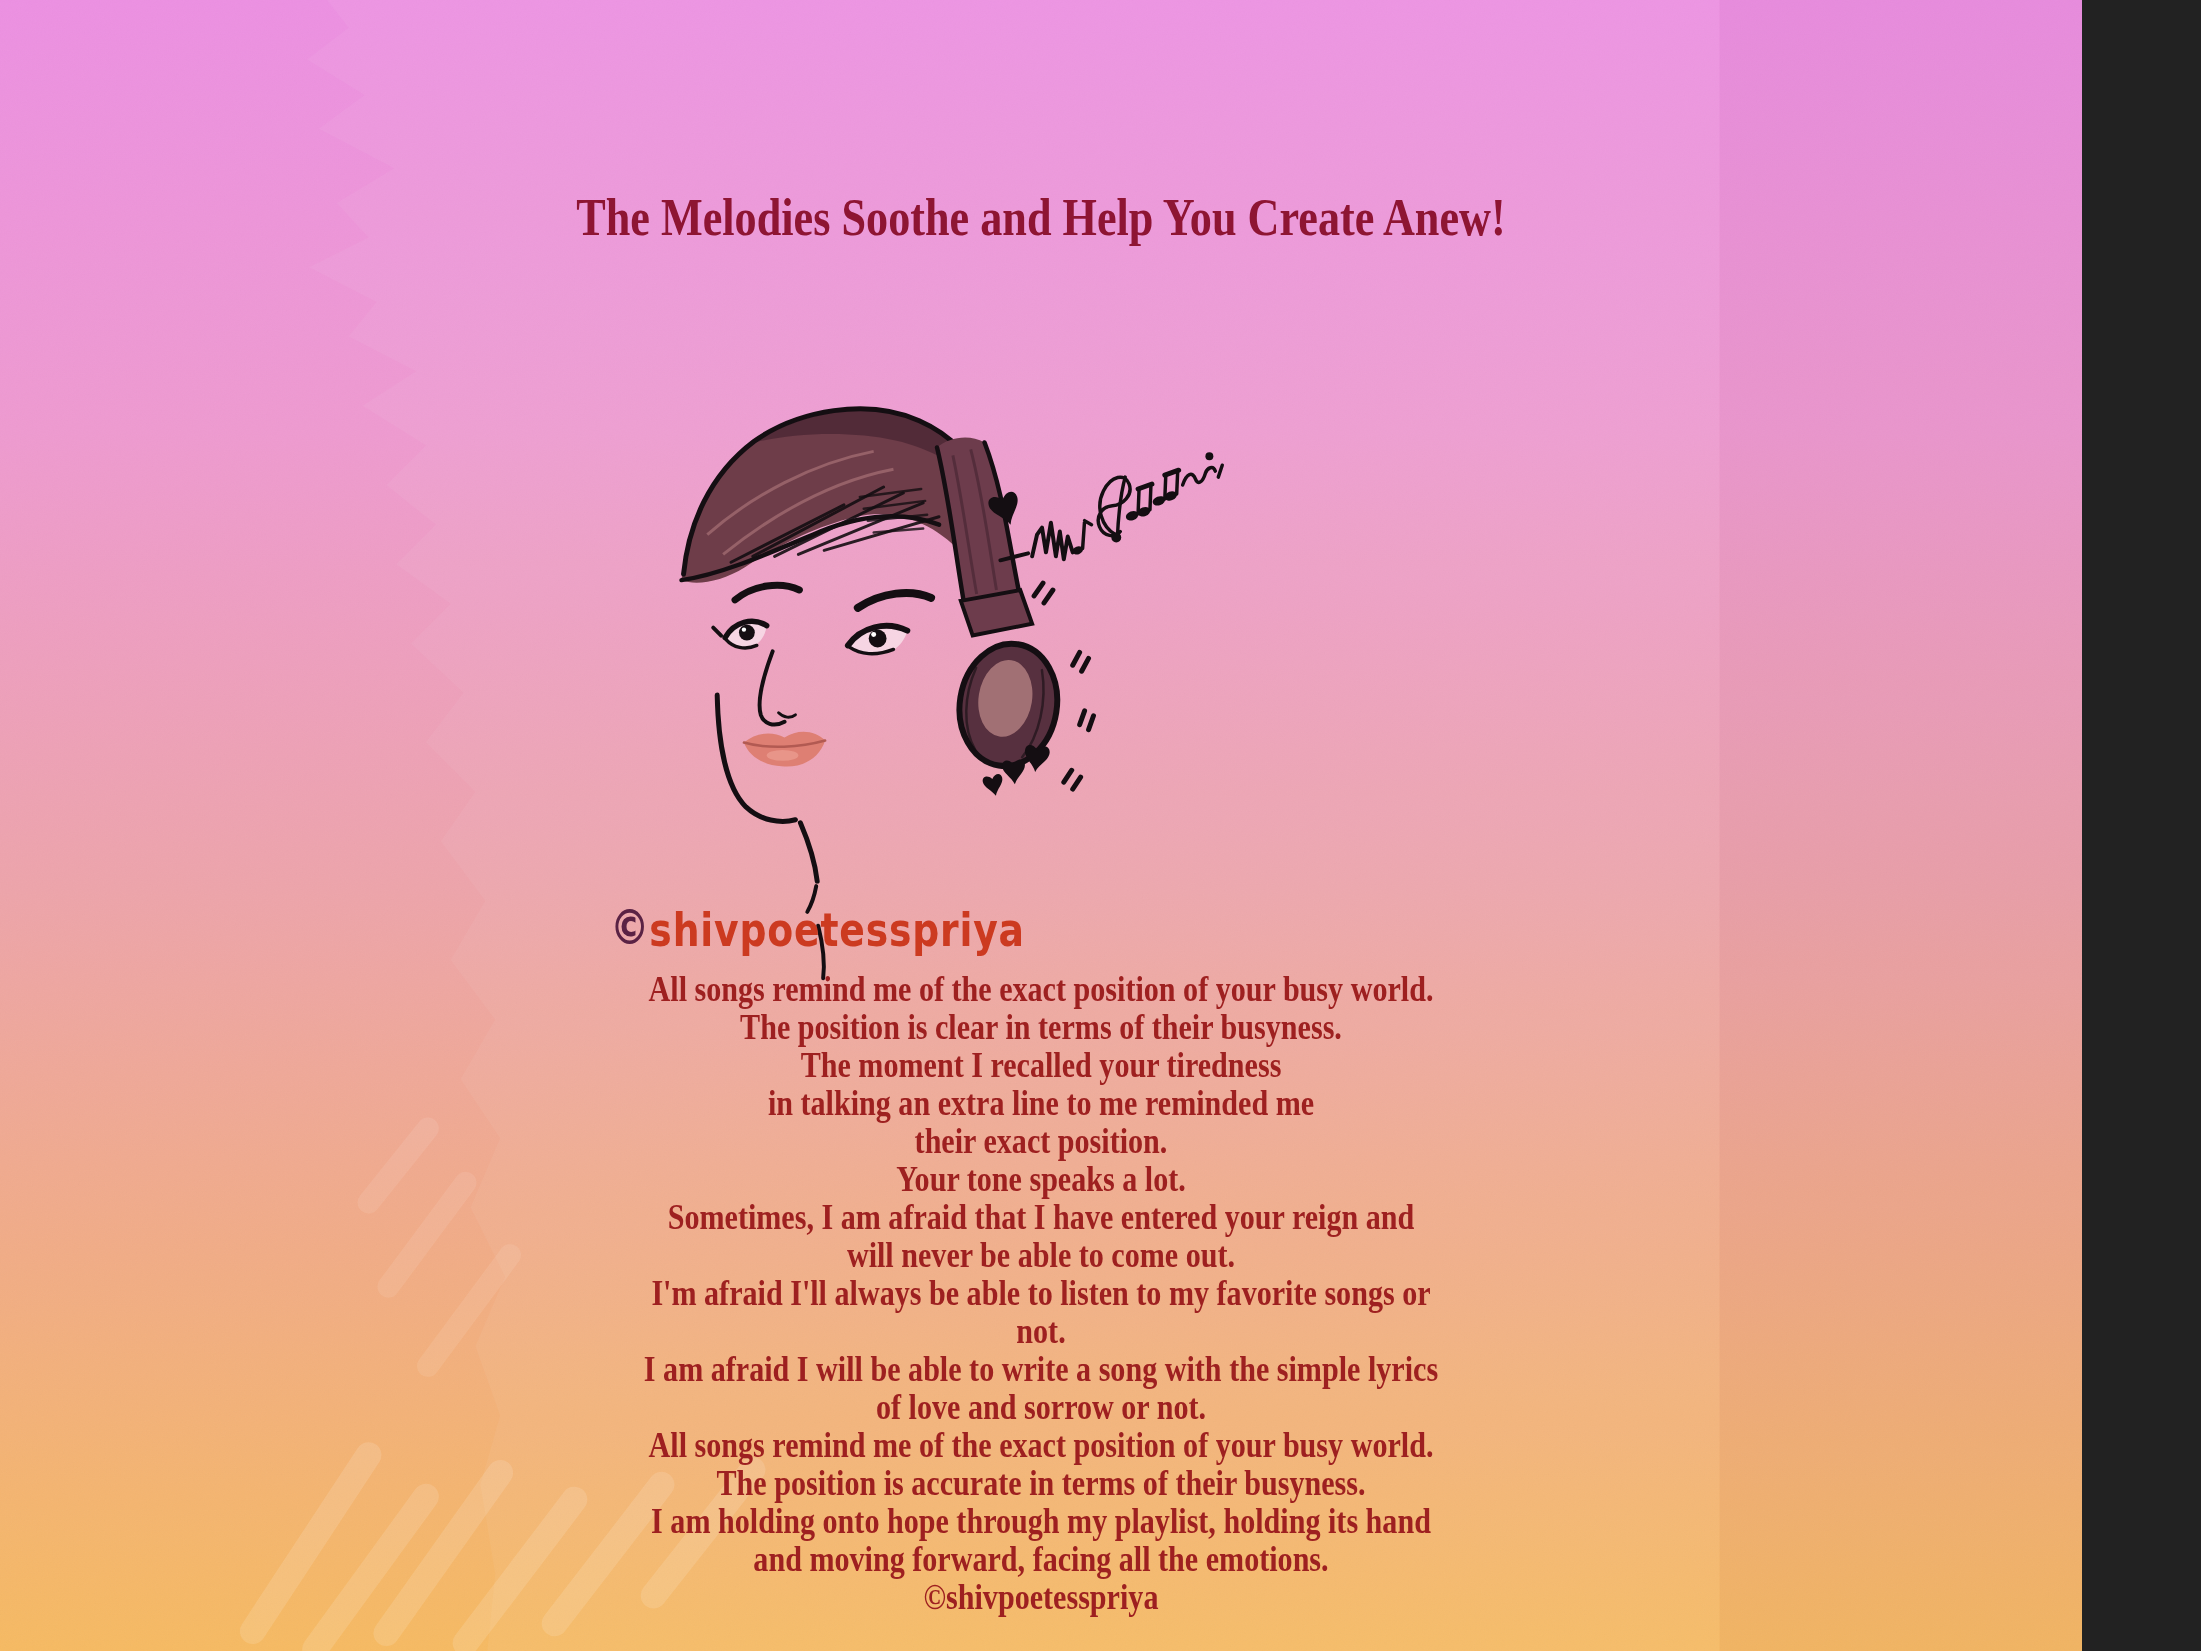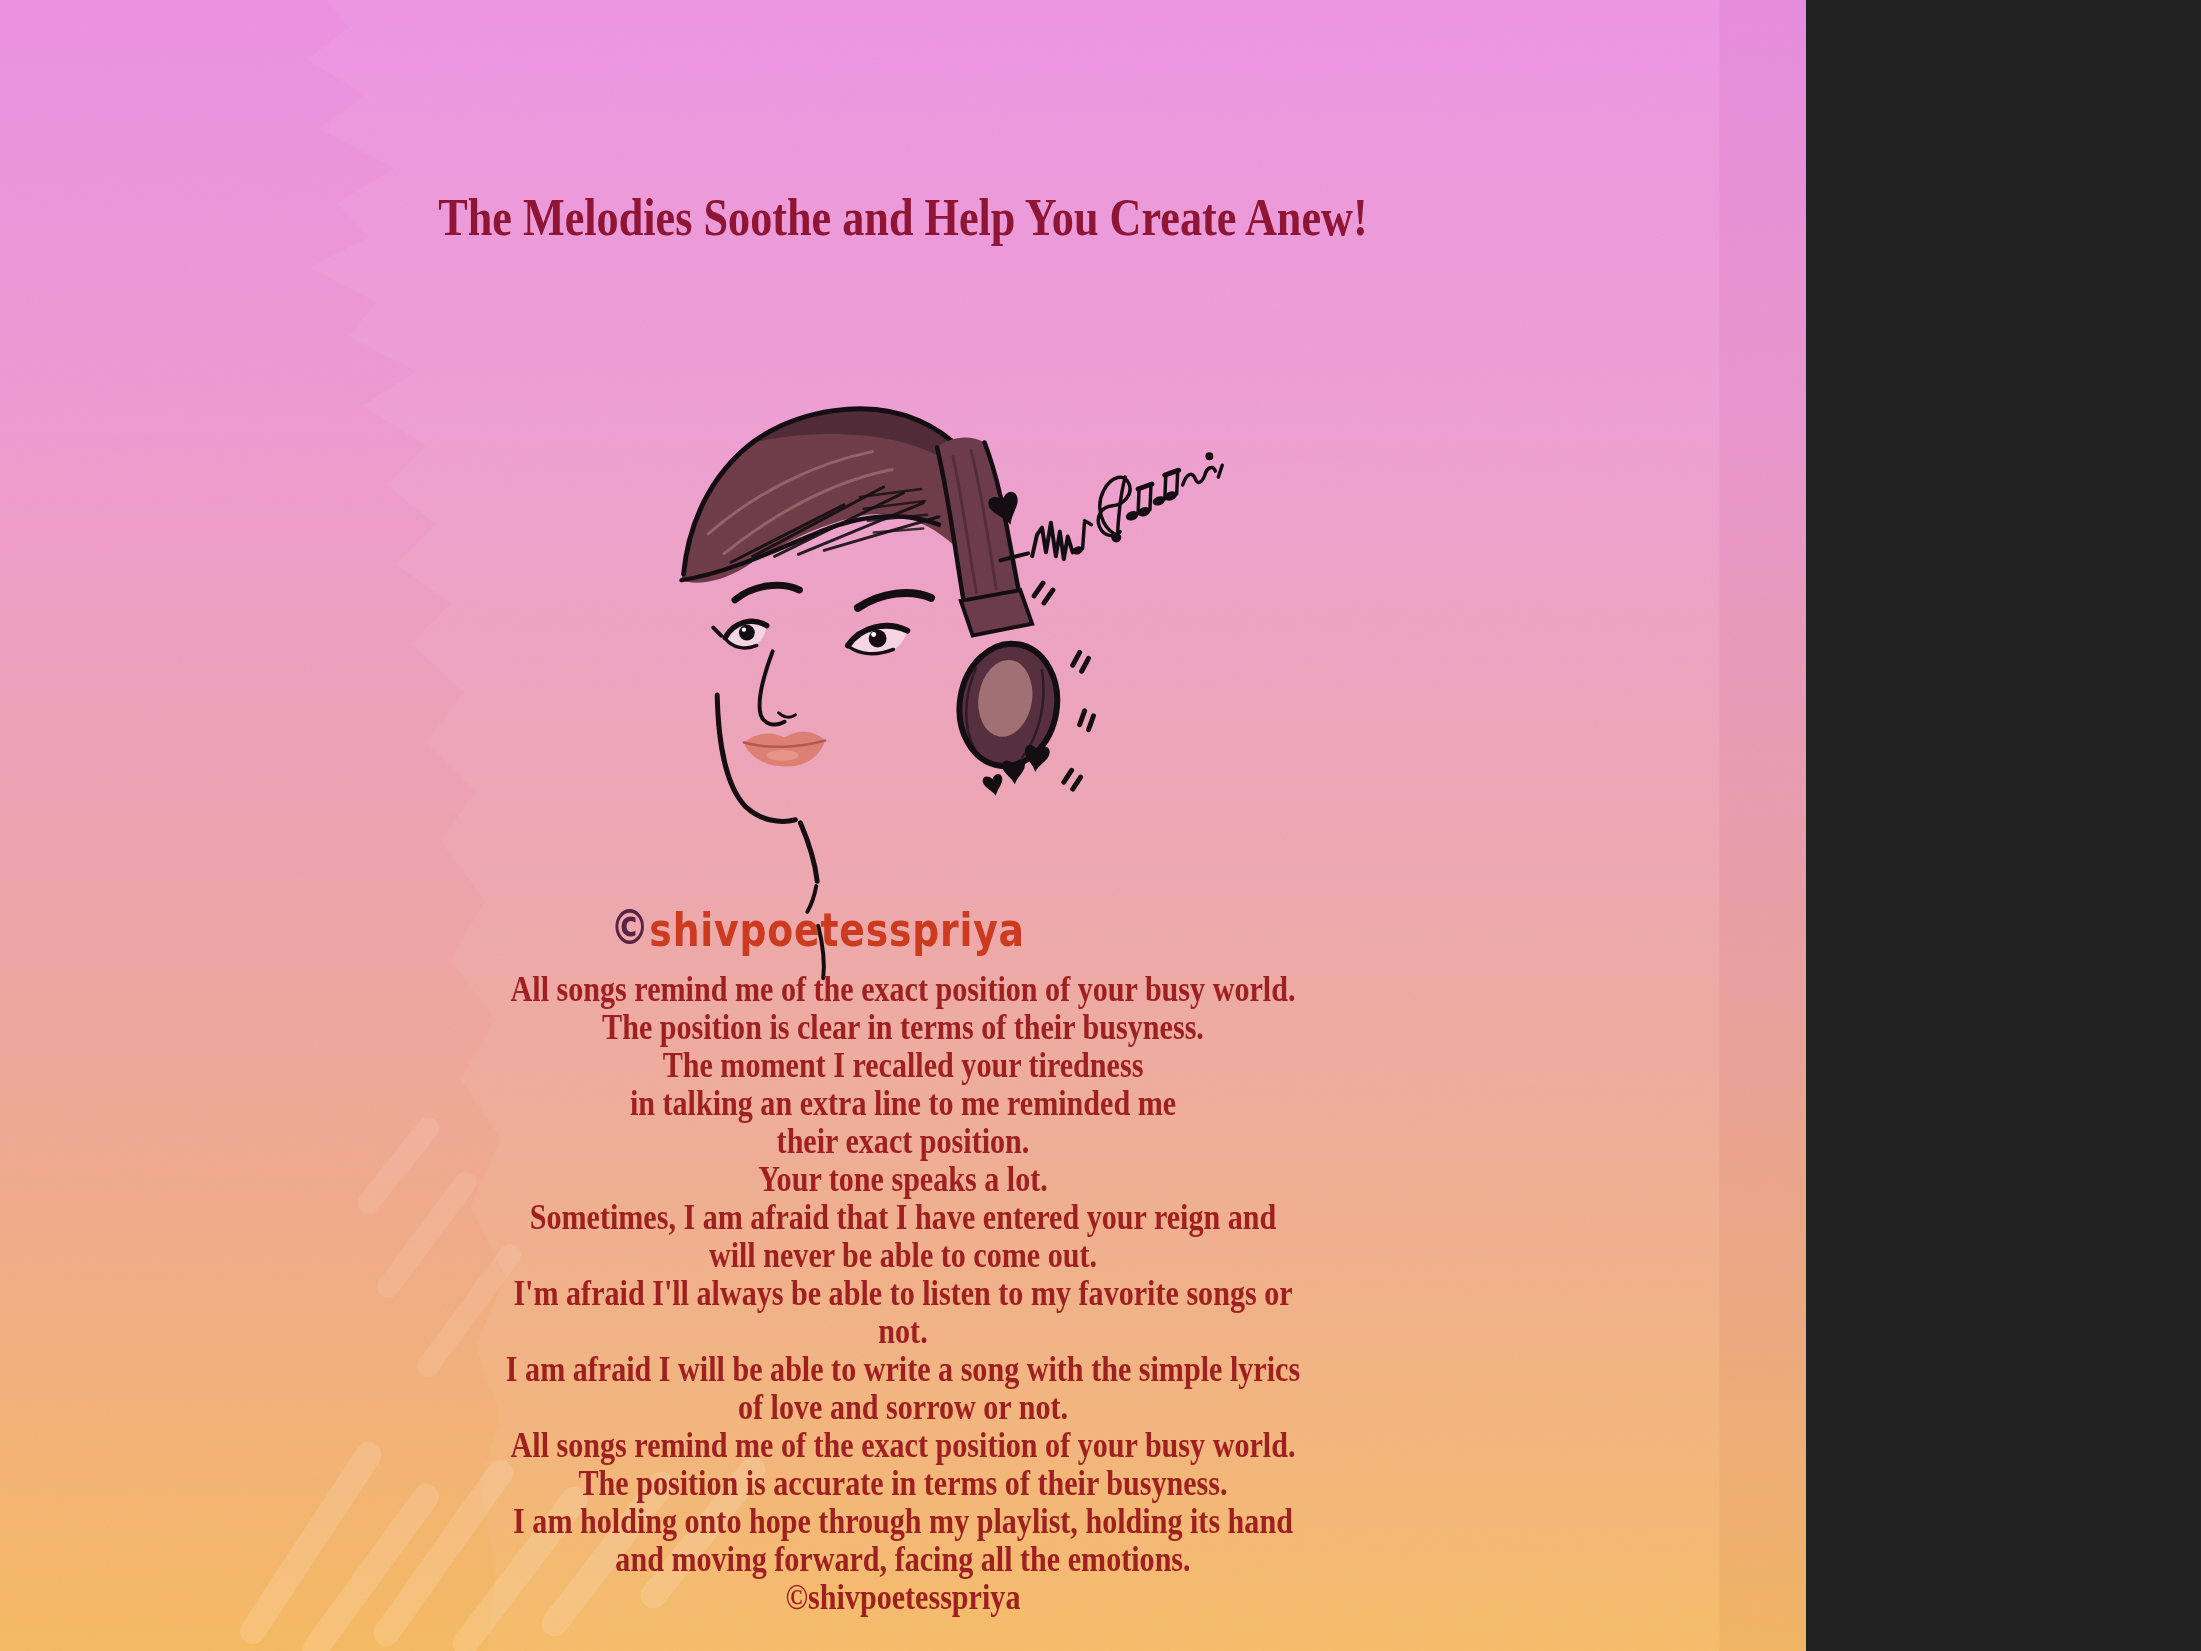--- a/index.html
+++ b/index.html
@@ -1,18 +1,18 @@
 <!DOCTYPE html>
 <html style="--bg-top: #ec90e2; --bg-upper-mid: #ee9ad0; --bg-mid: #eda4aa; --bg-lower-mid: #f1ac86; --bg-bottom: #f6ba62; --title-color: #8e1533; --poem-color: #9e2020; --watermark-symbol-color: #5a2244; --watermark-text-color: #cc3a20; --ink: #140e12; --hair-fill: #6e3d49; --hair-dark: #492633; --band-fill: #6d3c4c; --earcup-fill: #57303f; --earcup-inner: #aa787a; --lips-fill: #de7f73;"><head>
 <meta charset="utf-8">
 <style>
   html,body{margin:0;padding:0;background:#222;}
   .screen{
     position:relative;
-    width:1806px;height:1651px;
+    width:2082px;height:1651px;
     overflow:hidden;
     font-family:"Liberation Serif", serif;
     background:linear-gradient(180deg,
       var(--bg-top) 0%,
       var(--bg-upper-mid) 26%,
       var(--bg-mid) 54%,
       var(--bg-lower-mid) 76%,
       var(--bg-bottom) 100%);
   }
   .bg-decor{position:absolute;left:0;top:0;width:2202px;height:1651px;pointer-events:none;}

